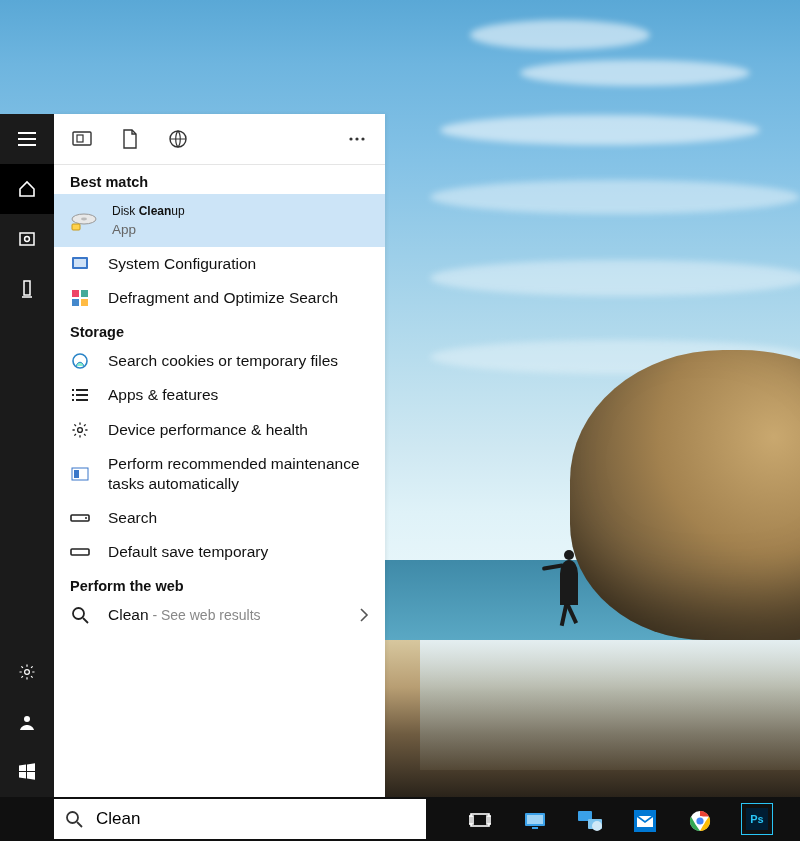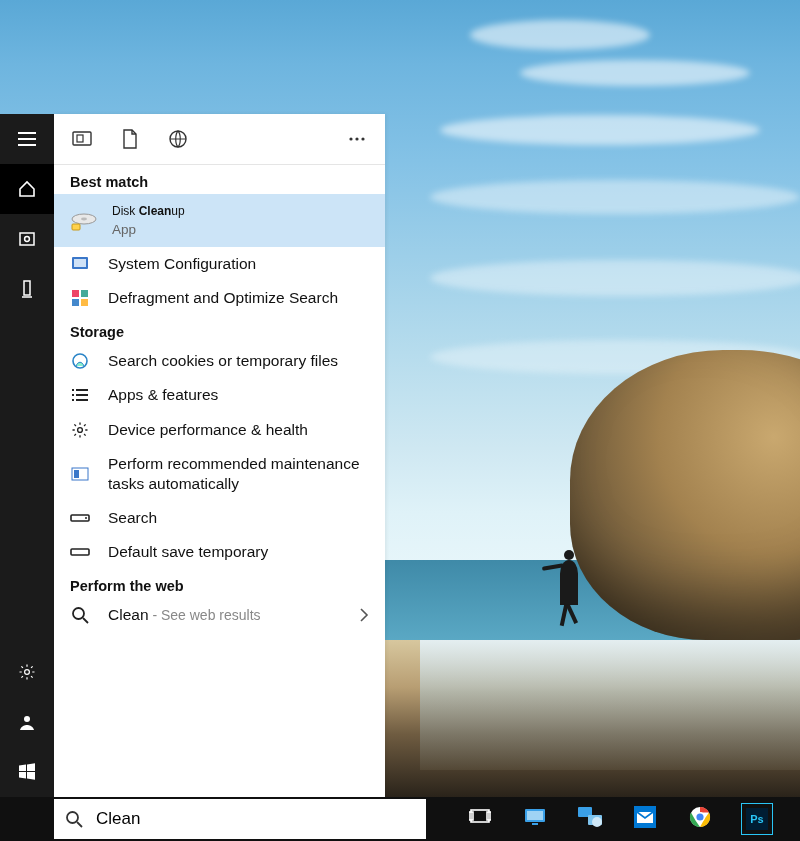--- a/index.html
+++ b/index.html
@@ -114,21 +114,21 @@
   .taskbar-searchbox input {
     border: none;
     outline: none;
     font-size: 17px;
     flex: 1;
     background: transparent;
   }
   .taskbar-right {
     flex: 1;
     display: flex;
-    align-items: flex-start;
+    align-items: flex-end;
     justify-content: flex-start;
     gap: 27px;
     padding-left: 40px;
   }
   .taskbar-right .ticon {
     width: 28px; height: 28px;
     display:flex;align-items:center;justify-content:center;
     color: #fff;
   }
 

